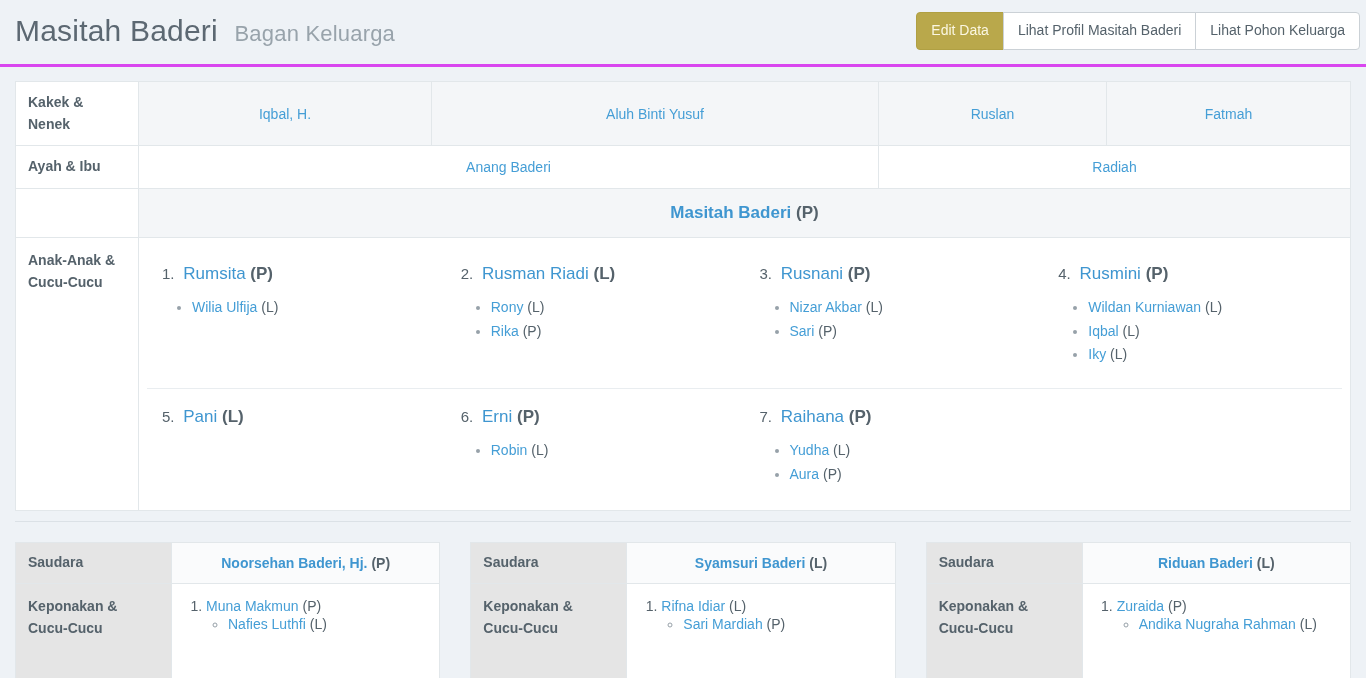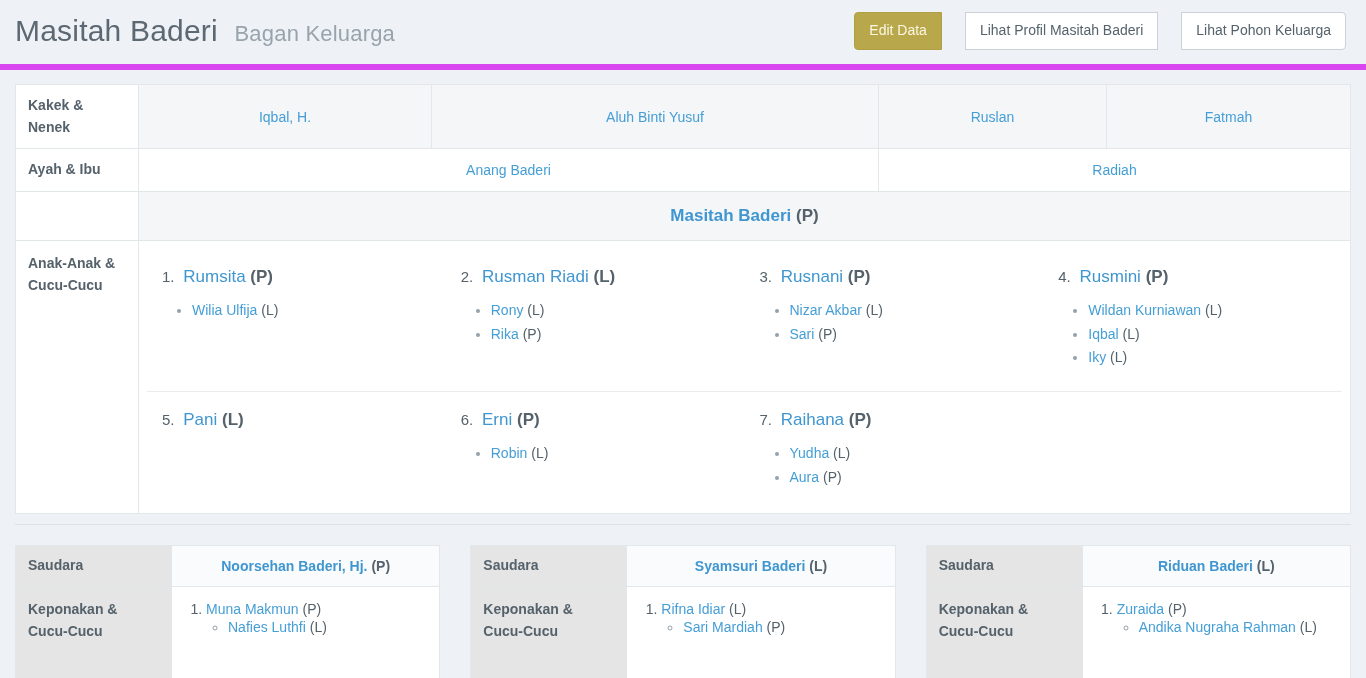--- a/index.html
+++ b/index.html
@@ -6,26 +6,26 @@
   html,body { margin:0; padding:0; }
   body {
     width:1366px; height:678px; overflow:hidden;
     background:#eef2f6;
     font-family:"Liberation Sans", sans-serif;
     color:#55626b;
   }
   
   .page-header {
     display:flex; justify-content:space-between; align-items:center;
-    padding:12px 20px 14px 15px;
-    border-bottom:6px solid #d946ef;
+    padding:12px 6px 14px 15px;
+    border-bottom:3px solid #d946ef;
   }
   .page-title { margin:0; font-weight:300; font-size:30px; color:#5c6872; letter-spacing:.2px; }
   .page-title .subtitle { font-size:22px; color:#98a3ab; margin-left:8px; font-weight:300; }
-  .btn-group { display:flex;gap:24px; }
+  .btn-group { display:flex; }
   .btn {
     font-family:"Liberation Sans", sans-serif;
     font-size:14px; line-height:1.42; padding:8px 14px;
     background:#fff; border:1px solid #cbd1d6; color:#55626b;
     cursor:pointer; white-space:nowrap;
   }
   .btn + .btn { margin-left:-1px; }
   .btn:first-child { border-radius:4px 0 0 4px; }
   .btn:last-child { border-radius:0 4px 4px 0; }
   .btn-gold { background:#b9a84b; border-color:#b0a043; color:#fbf7e2; }

